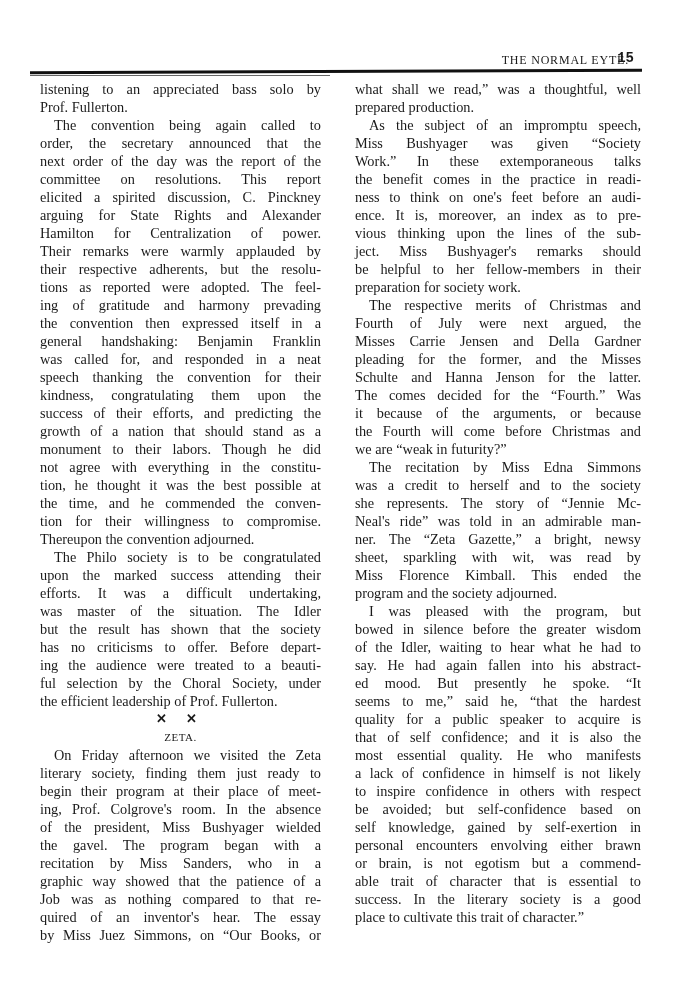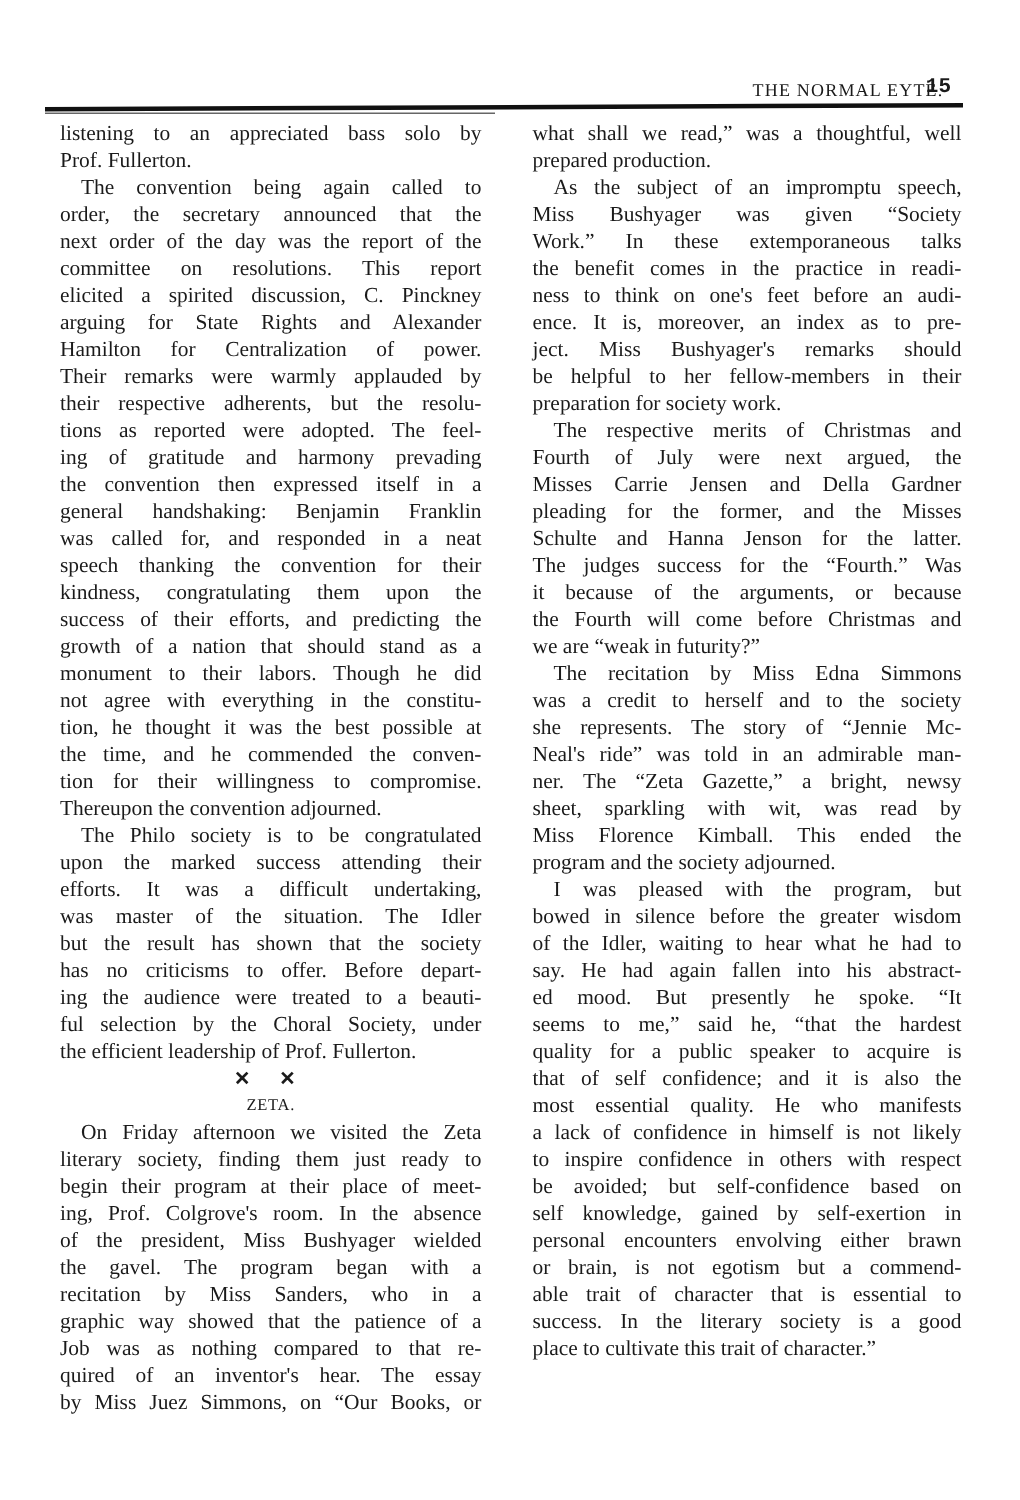--- a/index.html
+++ b/index.html
@@ -118,31 +118,32 @@
       <span class="line">what shall we read,” was a thoughtful, well</span>
       <span class="line last">prepared production.</span>
     </div>
   <div>
       <span class="line indent">As the subject of an impromptu speech,</span>
       <span class="line">Miss Bushyager was given “Society</span>
       <span class="line">Work.” In these extemporaneous talks</span>
       <span class="line">the benefit comes in the practice in readi-</span>
       <span class="line">ness to think on one's feet before an audi-</span>
       <span class="line">ence. It is, moreover, an index as to pre-</span>
+      <span class="line">vious thinking upon the lines of the sub-</span>
       <span class="line">ject. Miss Bushyager's remarks should</span>
       <span class="line">be helpful to her fellow-members in their</span>
       <span class="line last">preparation for society work.</span>
     </div>
   <div>
       <span class="line indent">The respective merits of Christmas and</span>
       <span class="line">Fourth of July were next argued, the</span>
       <span class="line">Misses Carrie Jensen and Della Gardner</span>
       <span class="line">pleading for the former, and the Misses</span>
       <span class="line">Schulte and Hanna Jenson for the latter.</span>
-      <span class="line">The judges success for the “Fourth.” Was</span>
+      <span class="line">The comes decided for the “Fourth.” Was</span>
       <span class="line">it because of the arguments, or because</span>
       <span class="line">the Fourth will come before Christmas and</span>
       <span class="line last">we are “weak in futurity?”</span>
     </div>
   <div>
       <span class="line indent">The recitation by Miss Edna Simmons</span>
       <span class="line">was a credit to herself and to the society</span>
       <span class="line">she represents. The story of “Jennie Mc-</span>
       <span class="line">Neal's ride” was told in an admirable man-</span>
       <span class="line">ner. The “Zeta Gazette,” a bright, newsy</span>

